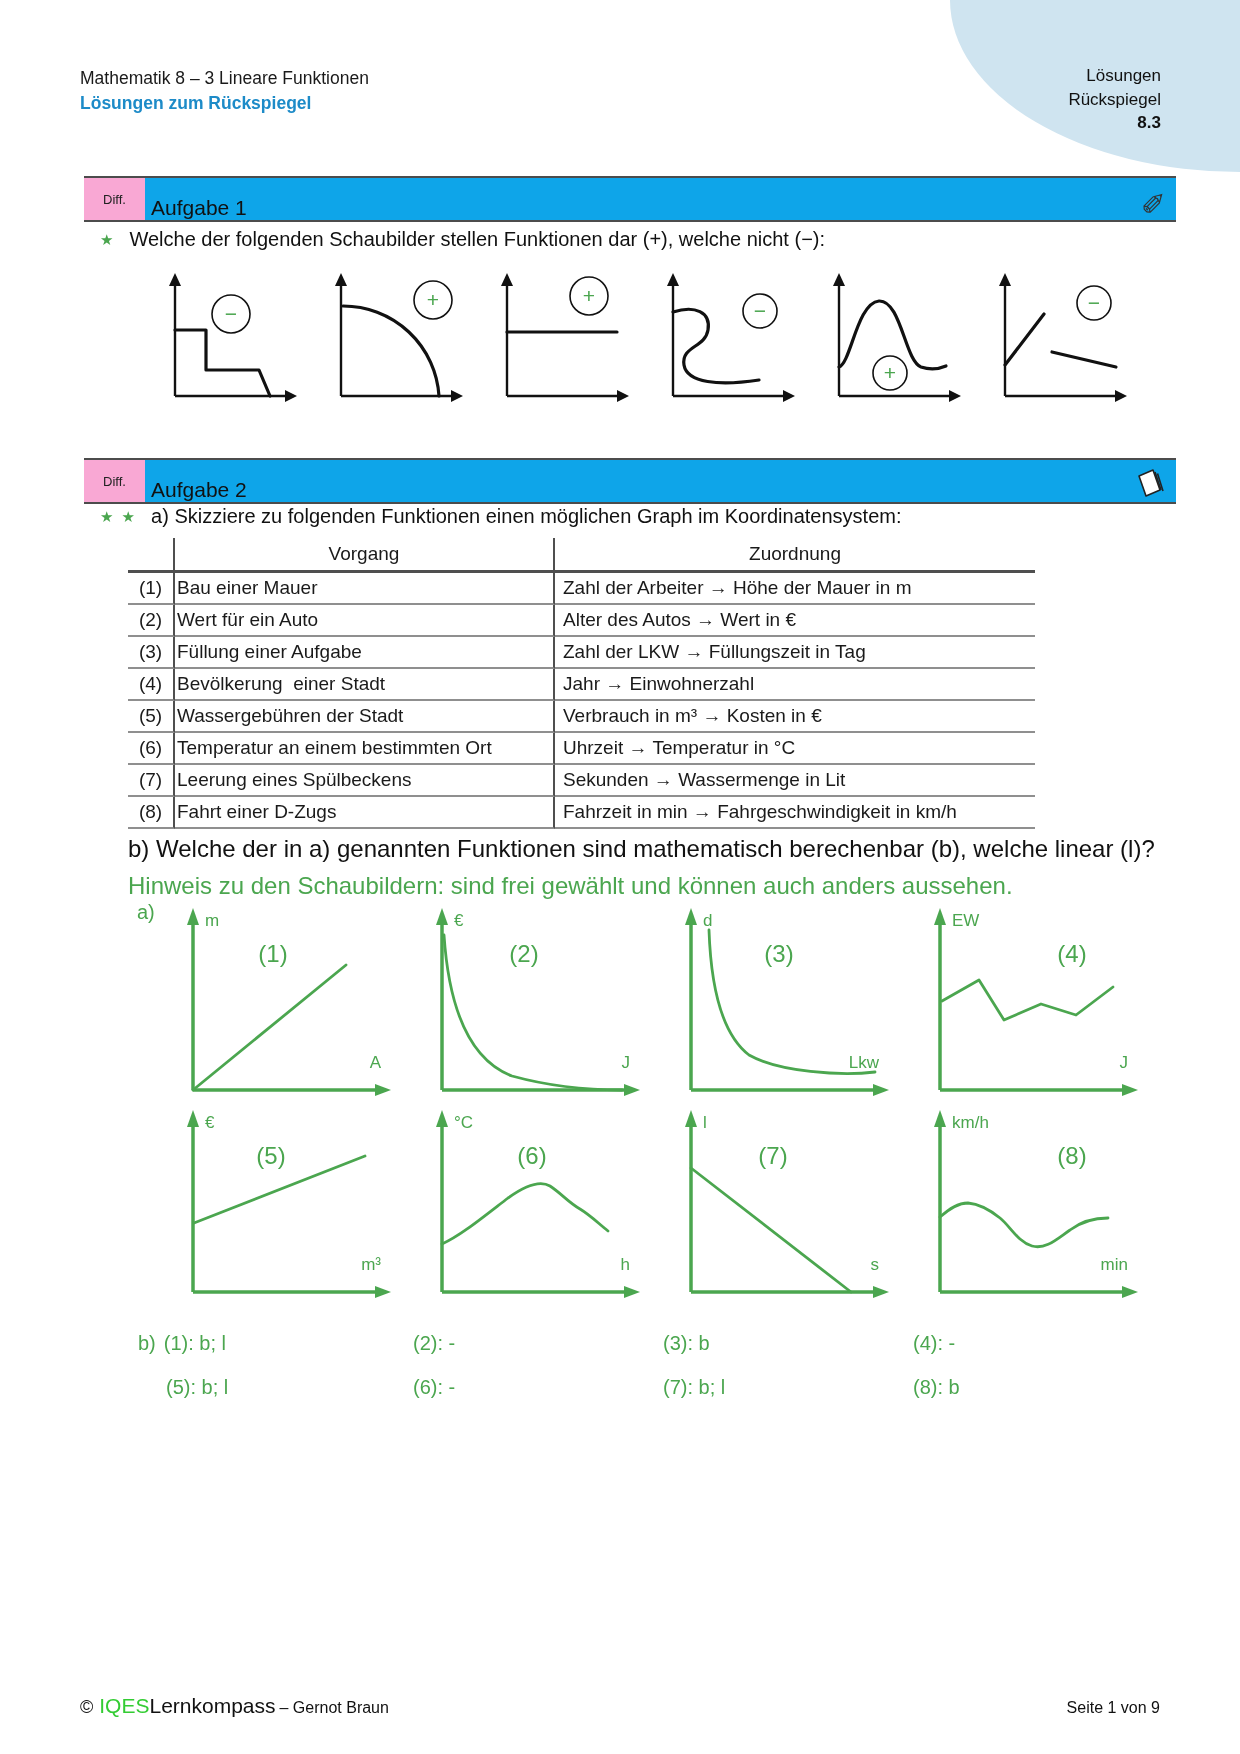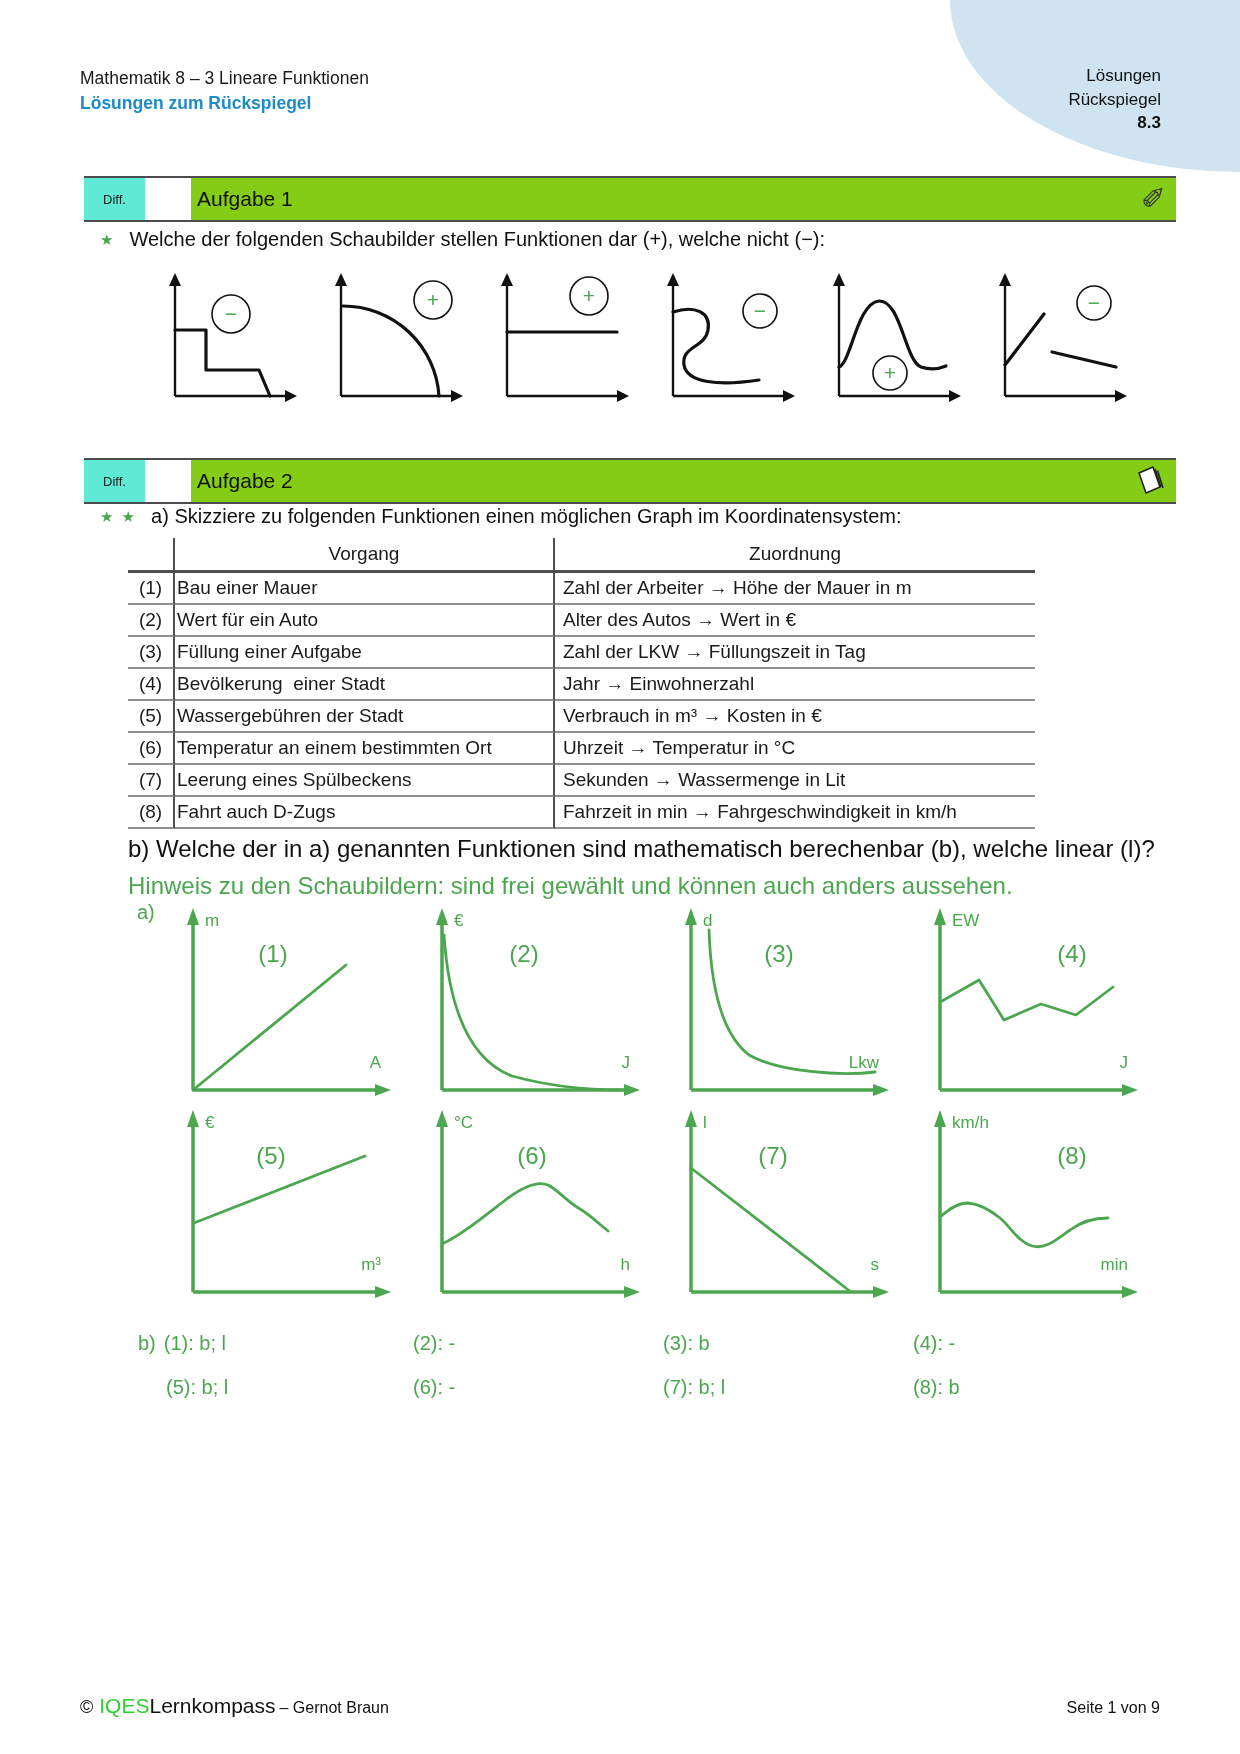--- a/index.html
+++ b/index.html
@@ -14,24 +14,24 @@
   .corner-text .bold{font-weight:bold;}
 
   
   .header-left{position:absolute;top:66px;left:80px;font-size:17.5px;line-height:25px;}
   .header-left .subtitle{color:#1d8bc8;font-weight:bold;}
 
   
   .task-bar{position:absolute;left:84px;right:64px;height:42px;
             border-top:2px solid #4c4c4c;border-bottom:2px solid #4c4c4c;
             display:flex;align-items:stretch;}
-  .task-bar .diff-cell{width:61px;background:#5eead4;display:flex;align-items:center;
+  .task-bar .diff-cell{width:61px;background:#f9a8d4;display:flex;align-items:center;
             justify-content:center;font-size:13px;color:#222;}
-  .task-bar .bar-body{flex:1;background:#84cc16;display:flex;align-items:center;
-            padding-left:6px;margin-left:46px;}
+  .task-bar .bar-body{flex:1;background:#0ea5e9;display:flex;align-items:flex-end;
+            padding-left:6px;}
   .task-bar .bar-title{font-size:21px;color:#111;}
   .task-bar .bar-icon{margin-left:auto;margin-right:10px;font-size:30px;color:#333;
             line-height:1;display:flex;align-items:center;}
   #a1-bar{top:176px;}
   #a2-bar{top:458px;}
 
   .question-line{position:absolute;left:100px;display:flex;align-items:baseline;
                  font-size:20px;color:#111;}
   .question-line .stars{color:#4ba64f;font-size:15px;margin-right:14px;white-space:nowrap;
                         letter-spacing:2px;position:relative;top:-1px;}
@@ -231,21 +231,21 @@
 
     <div class="cell c1">(6)</div>
     <div class="cell c2">Temperatur an einem bestimmten Ort</div>
     <div class="cell c3">Uhrzeit → Temperatur in °C</div>
 
     <div class="cell c1">(7)</div>
     <div class="cell c2">Leerung eines Spülbeckens</div>
     <div class="cell c3">Sekunden → Wassermenge in Lit</div>
 
     <div class="cell c1">(8)</div>
-    <div class="cell c2">Fahrt auch D-Zugs</div>
+    <div class="cell c2">Fahrt einer D-Zugs</div>
     <div class="cell c3">Fahrzeit in min → Fahrgeschwindigkeit in km/h</div>
   </div>
 
   <div class="text-line" id="part-b">b) Welche der in a) genannten Funktionen sind mathematisch berechenbar (b), welche linear (l)?</div>
   <div class="text-line" id="hint">Hinweis zu den Schaubildern: sind frei gewählt und können auch anders aussehen.</div>
 
   <div id="sketch-a-label">a)</div>
 
   <div class="sketch-row" id="sketch-row1">
 

